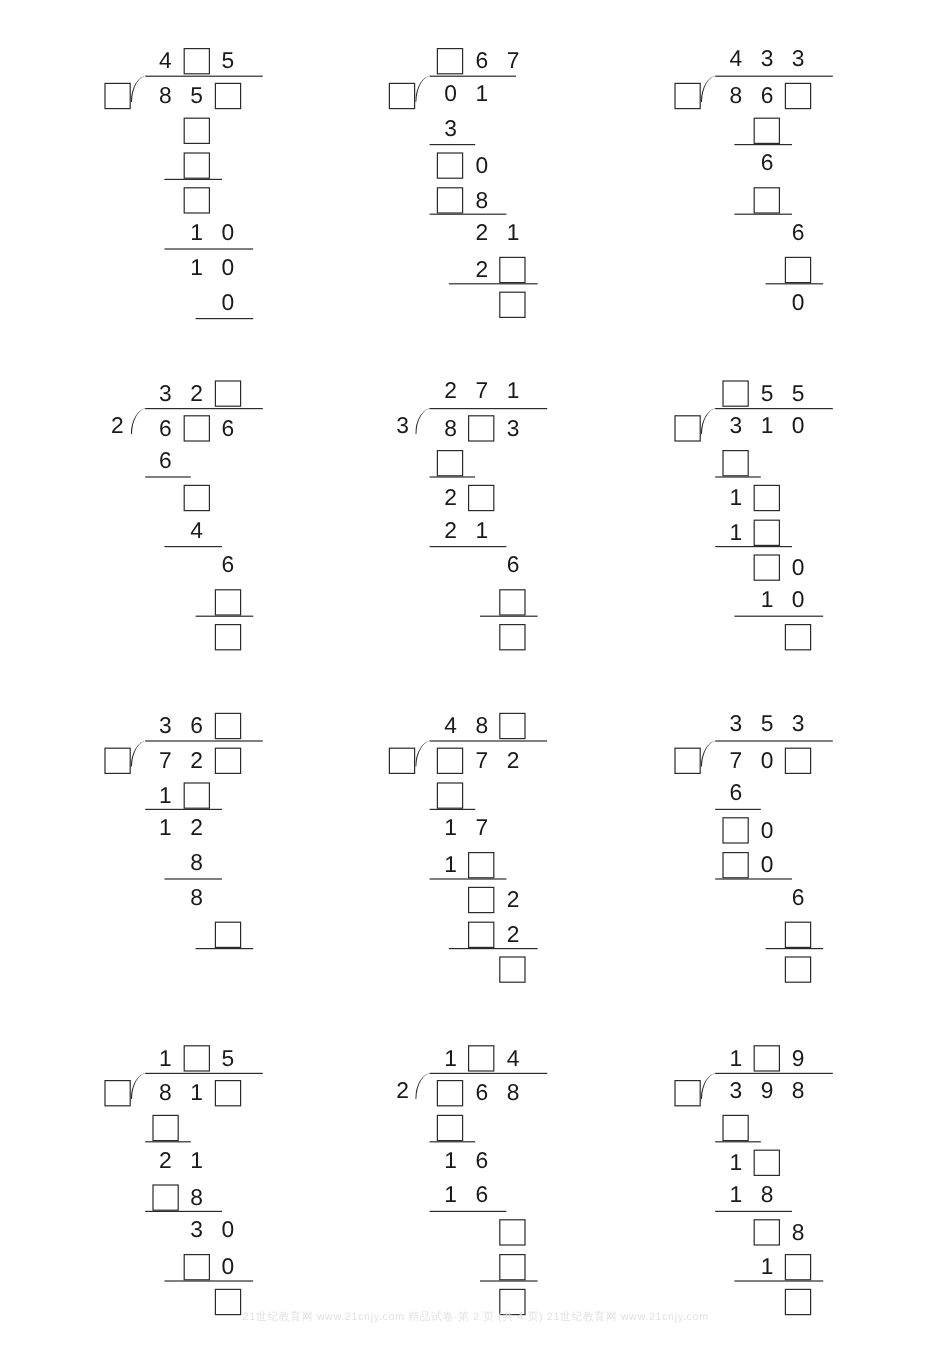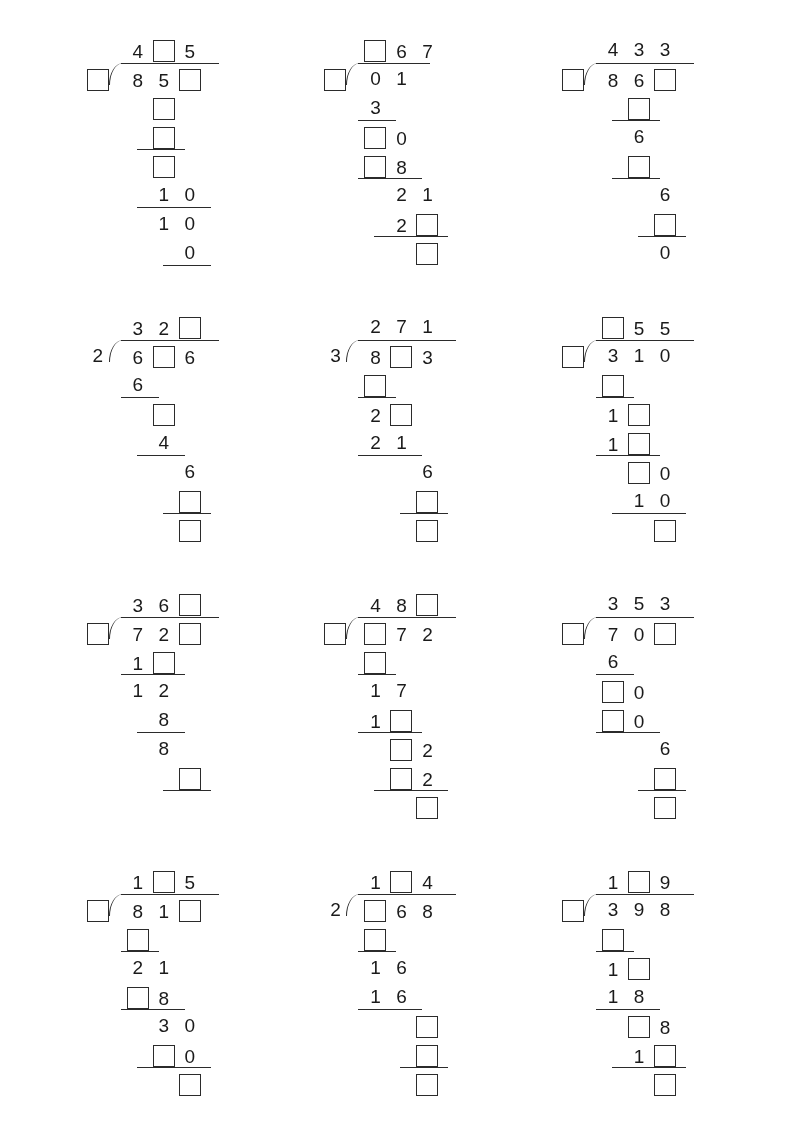--- a/index.html
+++ b/index.html
@@ -609,13 +609,14 @@
             <span class="boxwrap"><span class="box"></span></span>
           </div>
           <div class="hline" style="left: 88px; top: 206px; width: 74px;"></div>
           <div class="row" style="left: 128px; top: 213px;">
             <span class="boxwrap"><span class="box"></span></span>
           </div>
         </div>
       </div>
     </div>
 
+  <div class="watermark">21世纪教育网 www.21cnjy.com 精品试卷·第 2 页 (共 4 页) 21世纪教育网 www.21cnjy.com</div>
 </div>
 
 </body></html>

